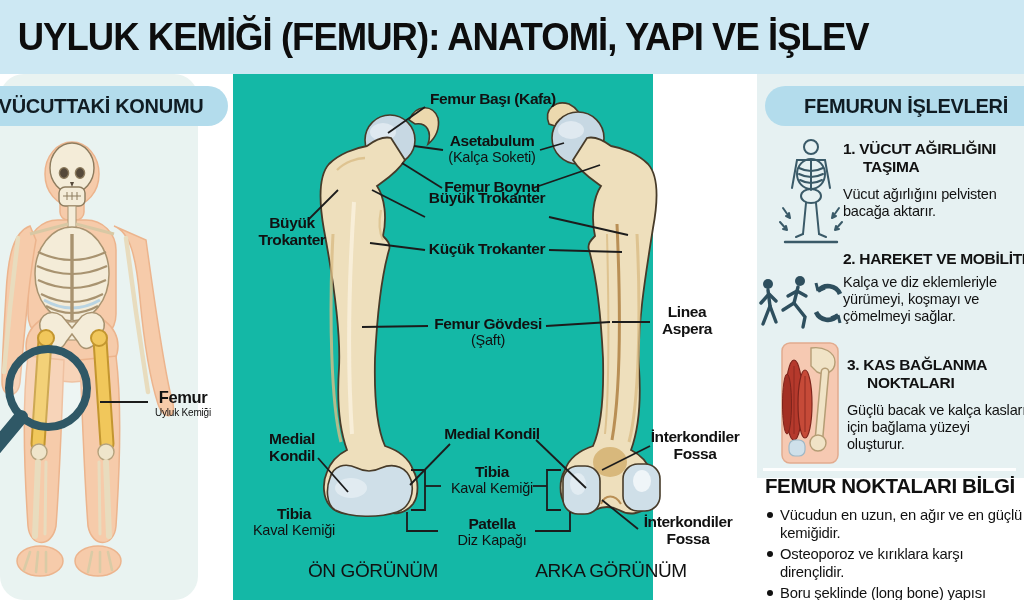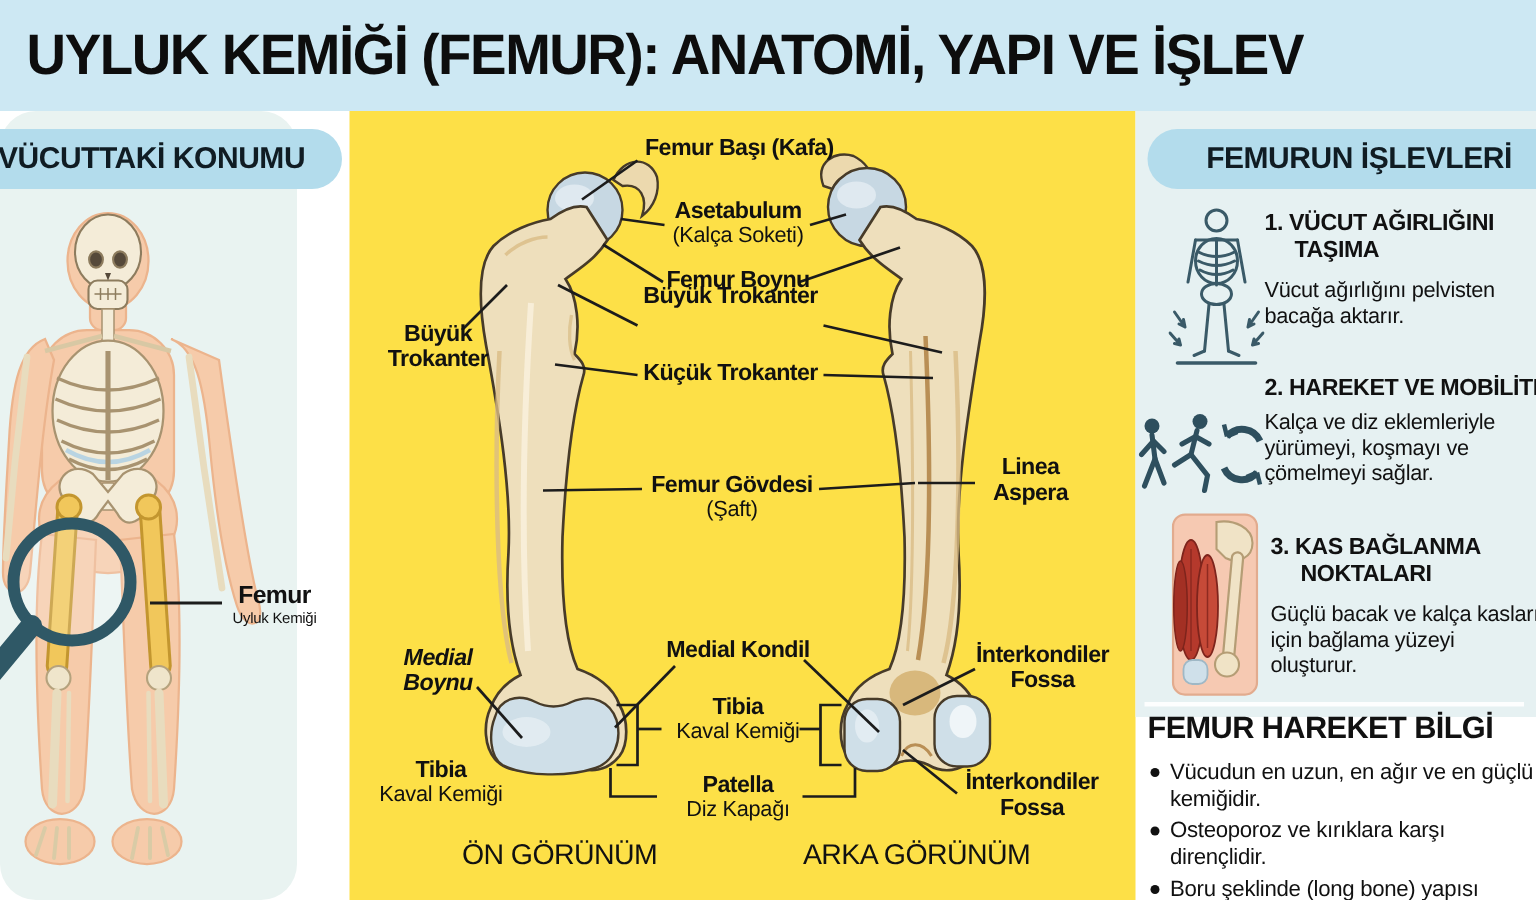--- a/index.html
+++ b/index.html
@@ -5,21 +5,21 @@
   html,body{margin:0;padding:0;background:#ffffff;}
   #stage{position:relative;width:1024px;height:600px;overflow:hidden;background:#ffffff;
          font-family:"Liberation Sans",sans-serif;color:#111;}
   
   .title-bar{position:absolute;left:0;top:0;width:1024px;height:74px;background:#cde8f3;
              display:flex;align-items:center;justify-content:flex-start;}
   .title-text{font-size:38px;font-weight:bold;letter-spacing:-1px;color:#0d0d0d;
               transform:scaleX(.96);white-space:nowrap;}
   
   .left-panel{position:absolute;left:0;top:74px;width:198px;height:526px;background:#e9f3f1;border-radius:24px;}
-  .center-panel{position:absolute;left:233px;top:74px;width:524px;height:526px;background:#fde047;}
+  .center-panel{position:absolute;left:233px;top:74px;width:420px;height:526px;background:#14b8a6;}
   .right-panel{position:absolute;left:757px;top:74px;width:267px;height:404px;background:#e6f1f2;}
   .panel-badge{position:absolute;height:40px;background:#b3dcec;border-radius:22px;
                display:flex;align-items:center;justify-content:center;
                font-weight:bold;font-size:20px;letter-spacing:-.3px;color:#101c23;white-space:nowrap;}
   .badge-left{left:-26px;top:12px;width:254px;}
   .badge-right{left:8px;top:12px;width:282px;}
   
   .lbl{position:absolute;text-align:center;line-height:1.12;}
   .lbl-main{font-weight:bold;font-size:15.5px;letter-spacing:-.4px;white-space:nowrap;}
   .lbl-sub{font-size:14.5px;letter-spacing:-.2px;white-space:nowrap;}
@@ -222,23 +222,23 @@
       <div class="lbl-main">Femur Gövdesi</div>
       <div class="lbl-sub">(Şaft)</div>
     </div>
     <div class="lbl" style="left:419px;top:229px;width:70px;">
       <div class="lbl-main">Linea</div>
       <div class="lbl-main">Aspera</div>
     </div>
     <div class="lbl" style="left:207px;top:351px;width:104px;">
       <div class="lbl-main">Medial Kondil</div>
     </div>
-    <div class="lbl" style="left:27px;top:356px;width:64px;font-style:italic;">
+    <div class="lbl" style="left:27px;top:356px;width:64px;">
       <div class="lbl-main">Medial</div>
-      <div class="lbl-main">Boynu</div>
+      <div class="lbl-main">Kondil</div>
     </div>
     <div class="lbl" style="left:206px;top:389px;width:106px;">
       <div class="lbl-main">Tibia</div>
       <div class="lbl-sub">Kaval Kemiği</div>
     </div>
     <div class="lbl" style="left:206px;top:441px;width:106px;">
       <div class="lbl-main">Patella</div>
       <div class="lbl-sub">Diz Kapağı</div>
     </div>
     <div class="lbl" style="left:10px;top:431px;width:102px;">
@@ -313,21 +313,21 @@
       <ellipse cx="24" cy="62" rx="7" ry="34" fill="#c64a38" stroke="#7e241c" stroke-width="1.2"></ellipse>
       <ellipse cx="6" cy="62" rx="4.5" ry="30" fill="#a33024" stroke="#7e241c" stroke-width="1"></ellipse>
       <path d="M13,24 V92 M24,34 V90" stroke="#8e2a20" stroke-width="1" fill="none"></path>
       <rect x="8" y="98" width="16" height="16" rx="6" fill="#cfe0ea" stroke="#9fb8c6" stroke-width="1.2"></rect>
     </svg>
     <div class="fn-title" style="left:90px;top:282px;width:175px;">3. KAS BAĞLANMA NOKTALARI</div>
     <div class="fn-desc" style="left:90px;top:328px;width:182px;">Güçlü bacak ve kalça kasları için bağlama yüzeyi oluşturur.</div>
 
     <div class="rp-divider"></div>
 
-    <div class="info-header">FEMUR HAREKET BİLGİ</div>
+    <div class="info-header">FEMUR NOKTALARI BİLGİ</div>
     <div class="info-list">
       <div class="info-item">
         <span class="dot"></span>
         <span>Vücudun en uzun, en ağır ve en güçlü kemiğidir.</span>
       </div>
       <div class="info-item">
         <span class="dot"></span>
         <span>Osteoporoz ve kırıklara karşı dirençlidir.</span>
       </div>
       <div class="info-item">

